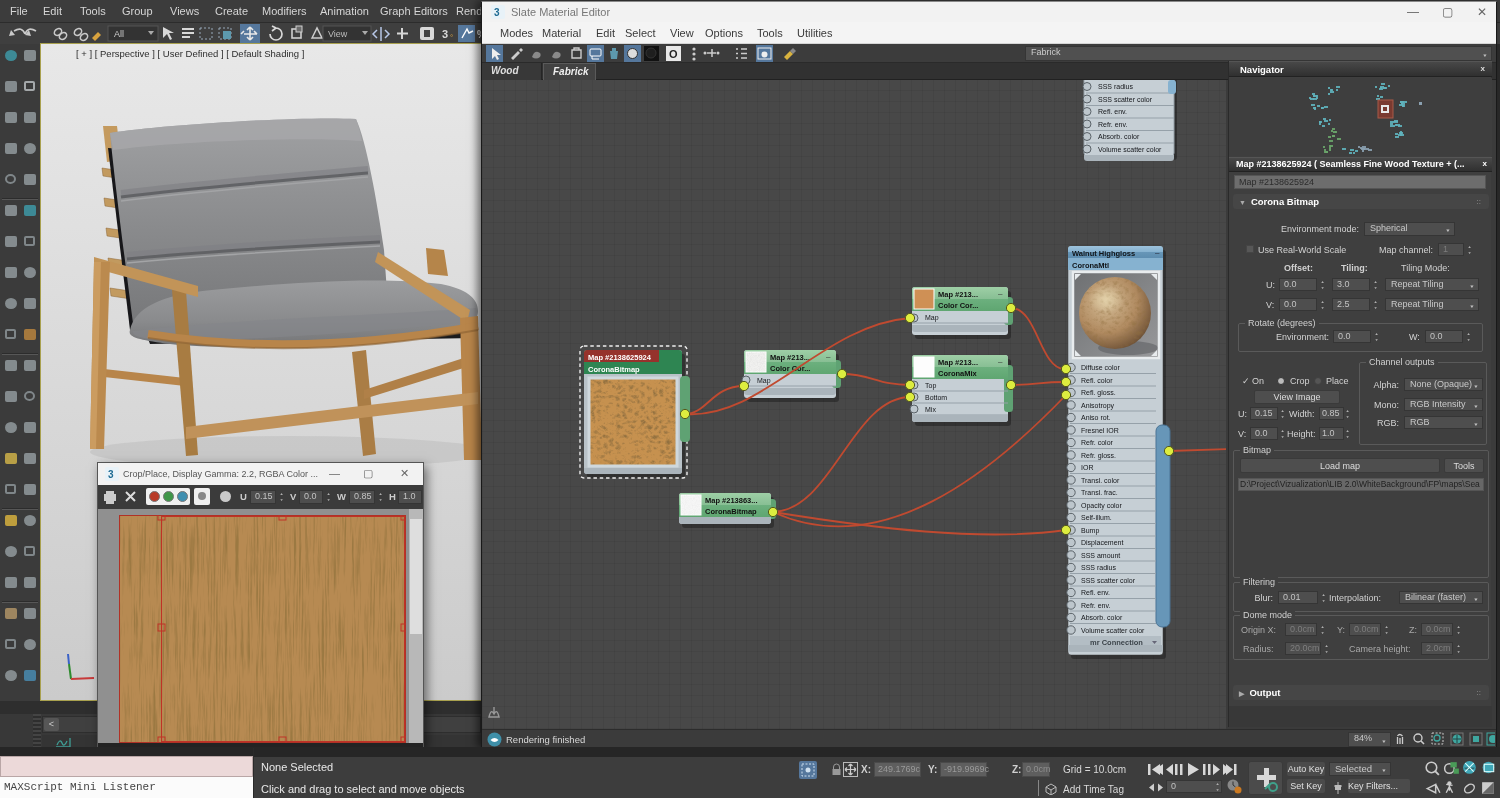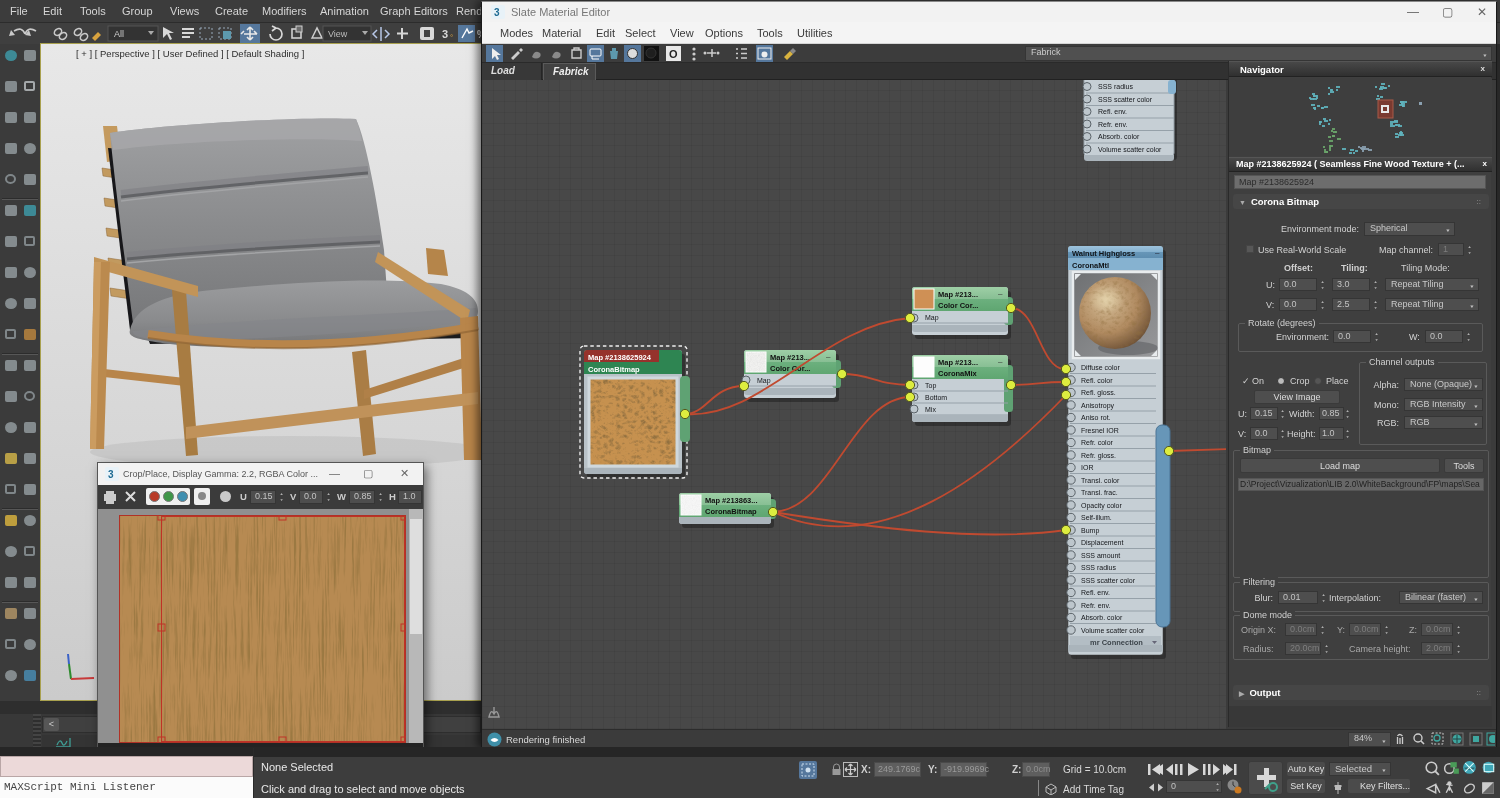--- a/index.html
+++ b/index.html
@@ -263,21 +263,21 @@
    <rect x="272" y="0" width="17" height="17" fill="#55779c"></rect>
           <rect x="274" y="3" width="13" height="11" fill="none" stroke="#eee"></rect>
           <circle cx="280.5" cy="9.5" r="3" fill="#eee"></circle>
    <path d="M300 12 l6 -6 l3 3 l-6 6 z" fill="#d8b23e"></path>
           <path d="M306 6 l3 -3 l3 3 l-3 3 z" fill="#888"></path>
   </svg>
   <div class="dd" style="left:543px;top:2px;width:467px;height:15px;background:#505050;color:#ccc">Fabrick</div>
  </div>
 
  <div class="abs" style="left:0;top:61px;width:1014px;height:17px;background:#313131;border-bottom:1px solid #212121">
-  <div class="abs" style="left:0;top:0;width:60px;height:17px;background:#383838;border-right:1px solid #252525;color:#dedede;font-size:10px;font-style:italic;font-weight:bold;padding:2px 0 0 9px">Load</div>
+  <div class="abs" style="left:0;top:0;width:60px;height:17px;background:#383838;border-right:1px solid #252525;color:#dedede;font-size:10px;font-style:italic;font-weight:bold;padding:2px 0 0 9px">Wood</div>
   <div class="abs" style="left:61px;top:0;width:53px;height:17px;background:#424242;border:1px solid #5a5a5a;border-bottom:none;color:#eee;font-size:10px;font-style:italic;font-weight:bold;padding:2px 0 0 9px">Fabrick</div>
  </div>
 
  <div class="abs" style="left:0;top:78px;width:744px;height:649px;background:#484848;background-image:repeating-linear-gradient(0deg,rgba(0,0,0,.06) 0 1px,transparent 1px 11px),repeating-linear-gradient(90deg,rgba(0,0,0,.06) 0 1px,transparent 1px 11px);overflow:hidden" id="canvas">
   <svg class="abs" style="left:0;top:0" width="744" height="649" viewBox="0 0 744 649">
    <defs>
     <filter id="woodf" x="0" y="0" width="100%" height="100%">
               <feTurbulence type="turbulence" baseFrequency="0.16 0.2" numOctaves="3" seed="4"></feTurbulence>
               <feColorMatrix type="matrix" values="0 0 0 0 0.28  0 0 0 0 0.16  0 0 0 0 0.05  0 0 0 2.0 -0.5"></feColorMatrix>
               <feComposite in2="SourceAlpha" operator="in"></feComposite>
@@ -915,21 +915,21 @@
           <path d="M21 22 l-5 5" stroke="#3fa08a" stroke-width="2"></path>
         </svg>
  </div>
  <div class="abs" style="left:1287px;top:762px;width:38px;height:14px;background:#4b4b4b;border-radius:2px;color:#e0e0e0;font-size:9px;text-align:center;line-height:14px">Auto Key</div>
  <div class="abs" style="left:1287px;top:779px;width:38px;height:14px;background:#4b4b4b;border-radius:2px;color:#e0e0e0;font-size:9px;text-align:center;line-height:14px">Set Key</div>
  <div class="dd" style="left:1329px;top:762px;width:62px;height:14px;font-size:9.5px;line-height:12px">Selected</div>
  <svg class="abs" style="left:1330px;top:780px" width="16" height="15">
         <path d="M8 2 v4 m0 4 v4 m-4 -8 h8" stroke="#bbb" fill="none"></path>
         <rect x="5" y="5" width="6" height="5" fill="#bbb"></rect>
       </svg>
- <div class="abs" style="left:1348px;top:779px;width:62px;height:14px;background:#4b4b4b;border-radius:2px;color:#e0e0e0;font-size:9px;text-align:right;line-height:14px">Key Filters...</div>
+ <div class="abs" style="left:1348px;top:779px;width:62px;height:14px;background:#4b4b4b;border-radius:2px;color:#e0e0e0;font-size:9px;text-align:left;line-height:14px">Key Filters...</div>
  <svg class="abs" style="left:1422px;top:759px" width="78" height="38" viewBox="0 0 70 36">
   <circle cx="7" cy="8" r="5" fill="none" stroke="#ccc" stroke-width="1.5"></circle>
         <line x1="10.5" y1="11.5" x2="14" y2="15" stroke="#ccc" stroke-width="1.8"></line>
   <circle cx="24" cy="9" r="4.5" fill="none" stroke="#ccc" stroke-width="1.4"></circle>
         <rect x="25" y="3" width="6" height="5" fill="#4a9b58"></rect>
         <rect x="28" y="9" width="5" height="5" fill="#4a9b58"></rect>
   <circle cx="43" cy="8" r="6" fill="#3fa7b8"></circle>
         <path d="M38 8 a5 2.5 0 0 0 10 0" fill="#2a6a74"></path>
         <path d="M39 4 l8 8 m0 -8 l-8 8" stroke="#dff" stroke-width="1"></path>
   <circle cx="61" cy="8" r="5.5" fill="#3fa7b8"></circle>

